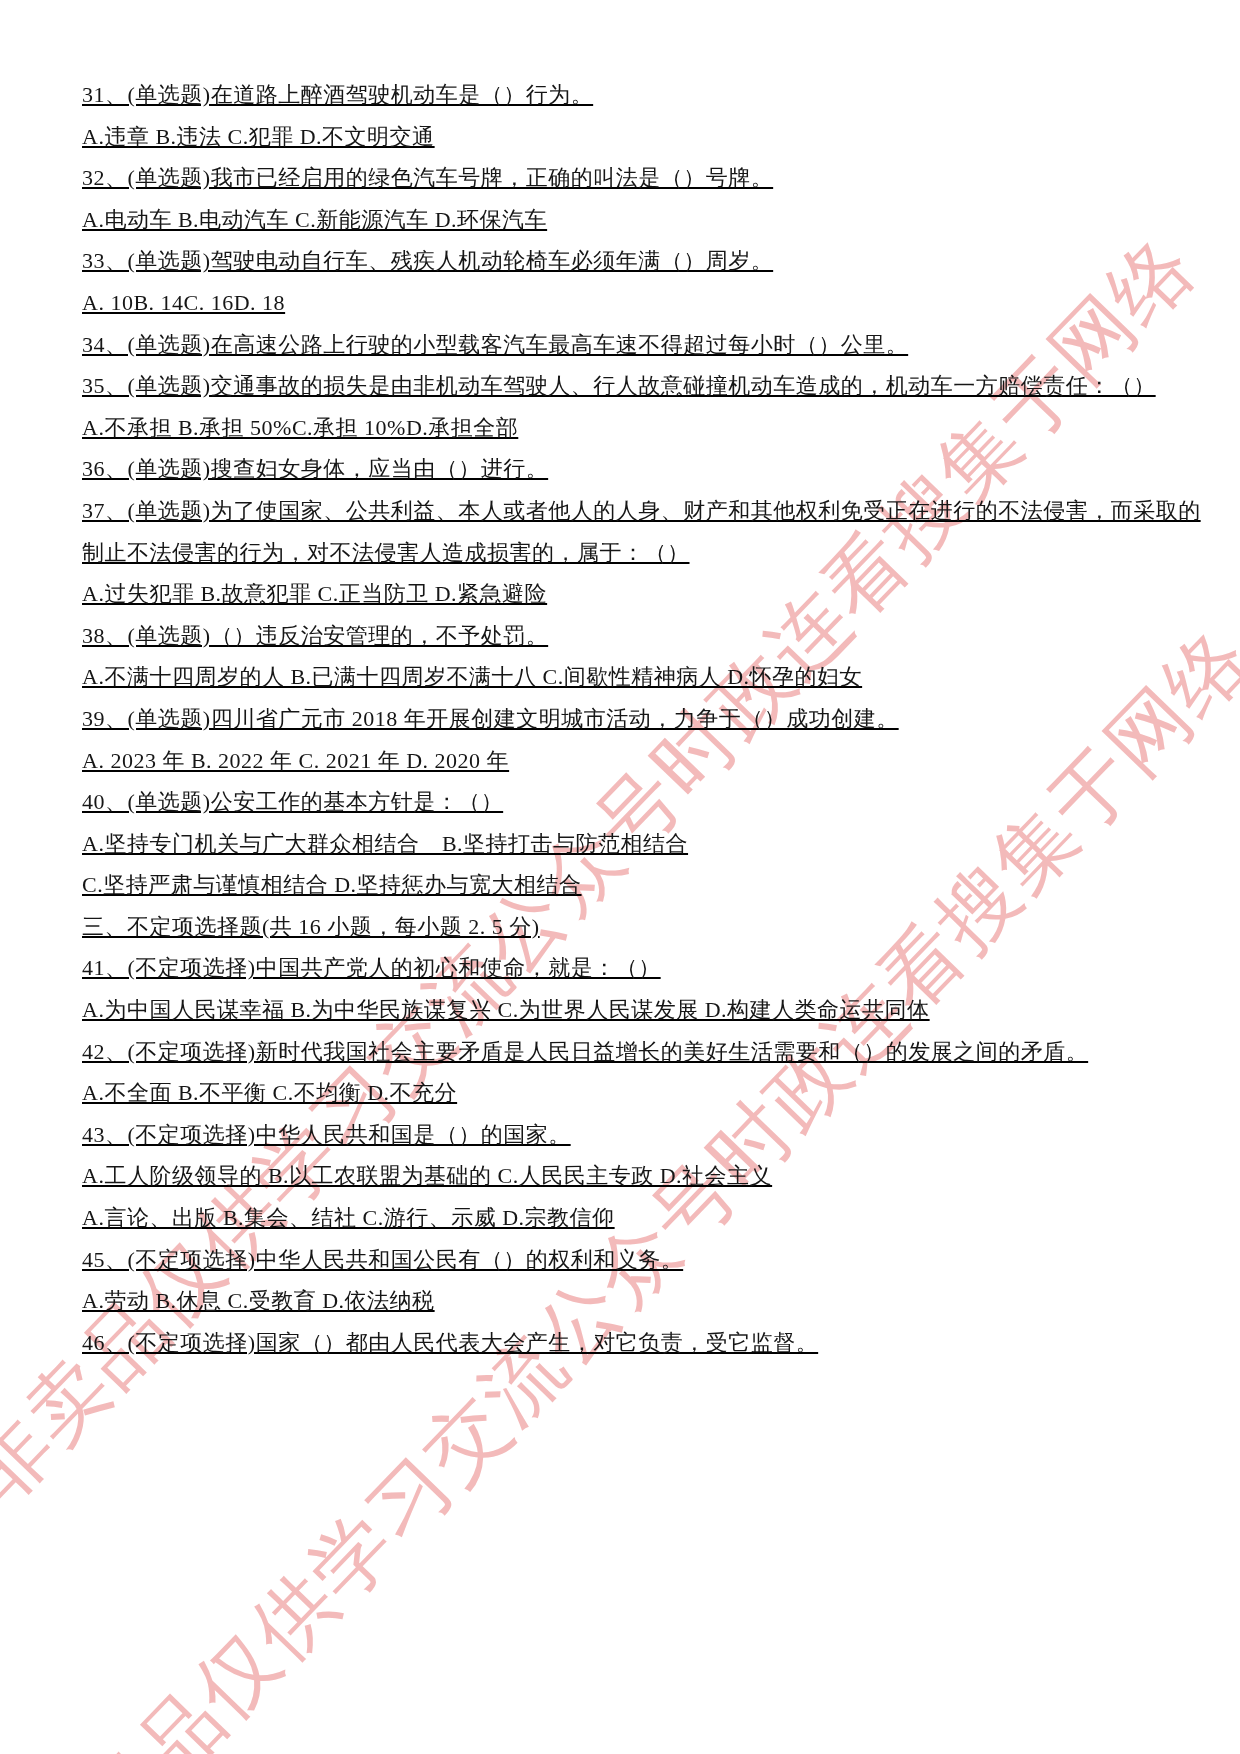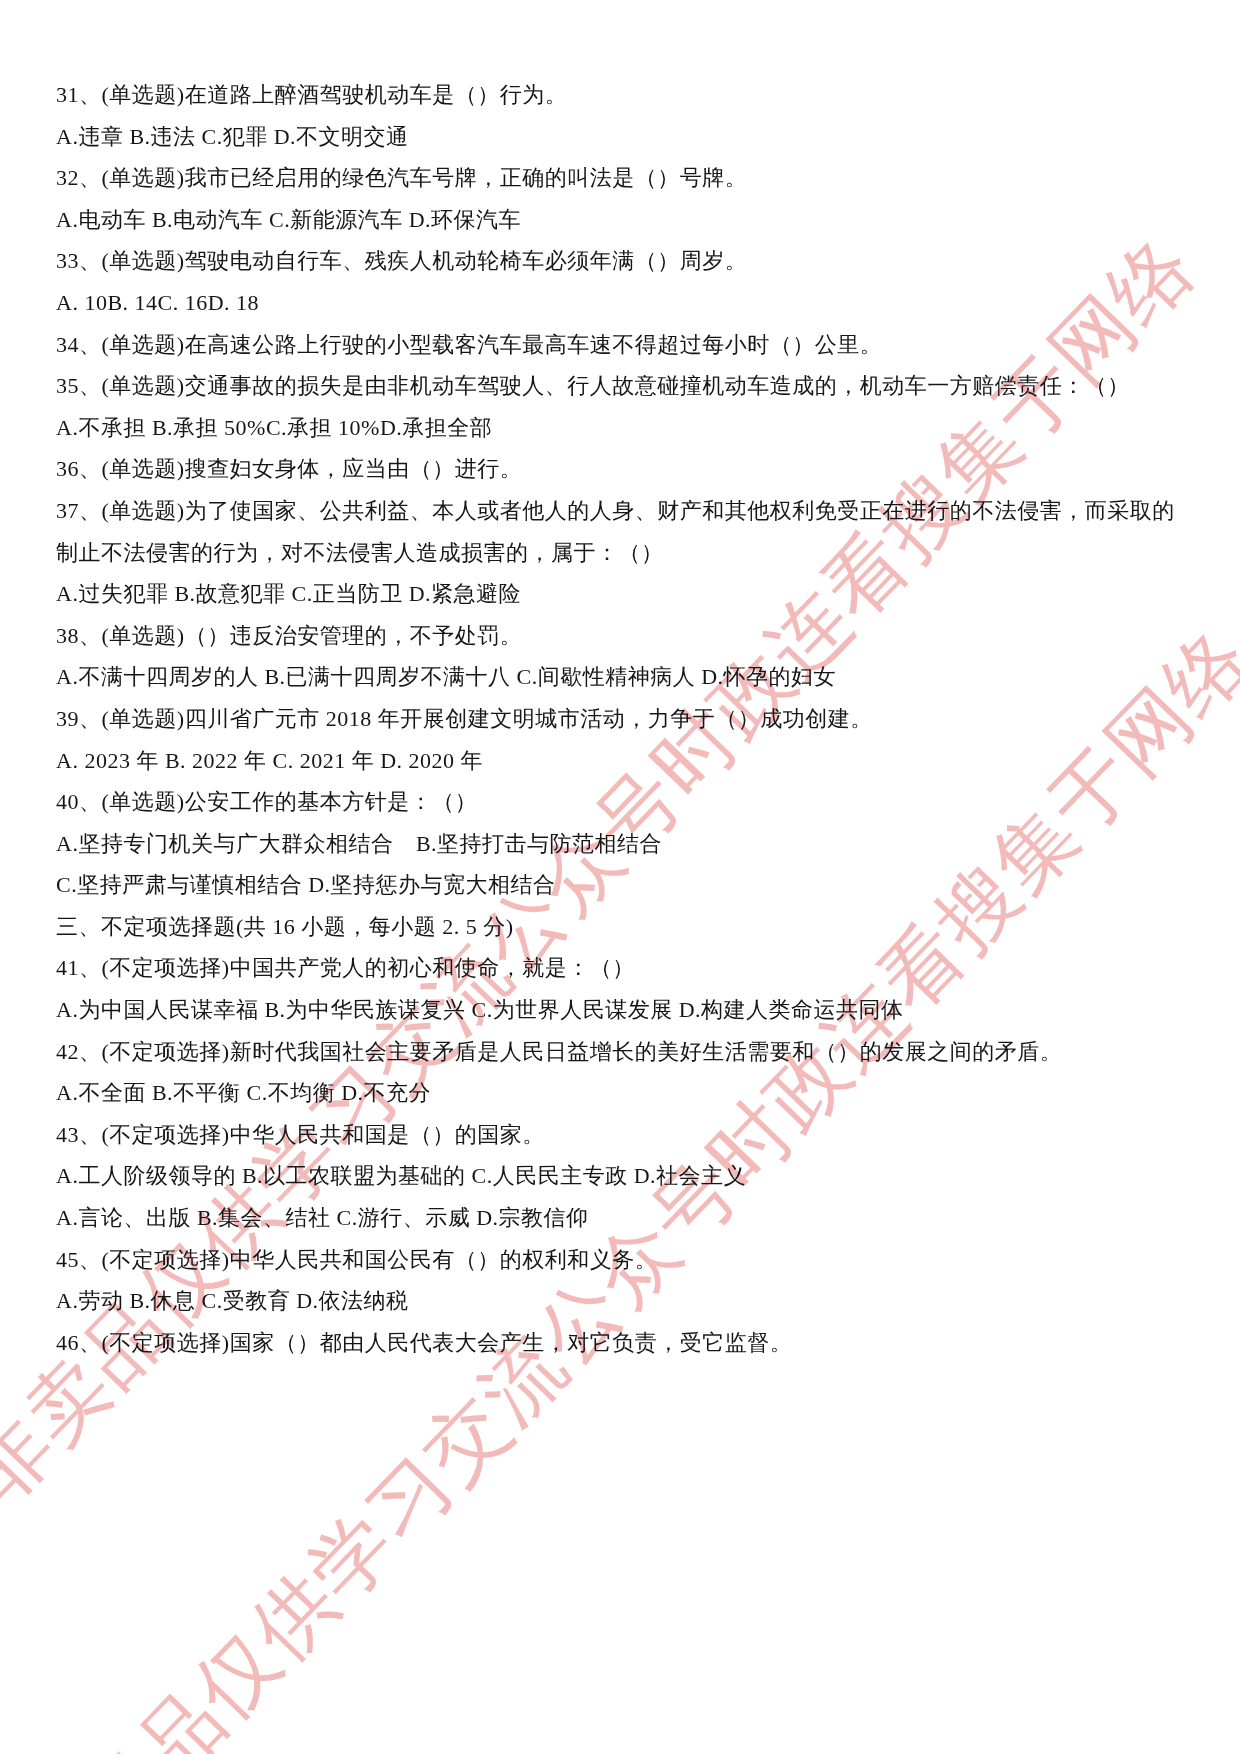--- a/index.html
+++ b/index.html
@@ -16,24 +16,25 @@
   }
   .page {
     position: absolute;
     left: 0; top: 0;
     width: 1240px;
     height: 1754px;
     background: #ffffff;
   }
   .content {
     position: absolute;
-    left: 56px;
+    left: 82px;
     top: 74px;
     width: 1150px;
     z-index: 2;
+    text-decoration: underline;
   }
   .line {
     margin: 0;
     font-size: 22px;
     line-height: 41.6px;
     letter-spacing: 0.5px;
     color: #161616;
     white-space: nowrap;
   }
   .watermark {

